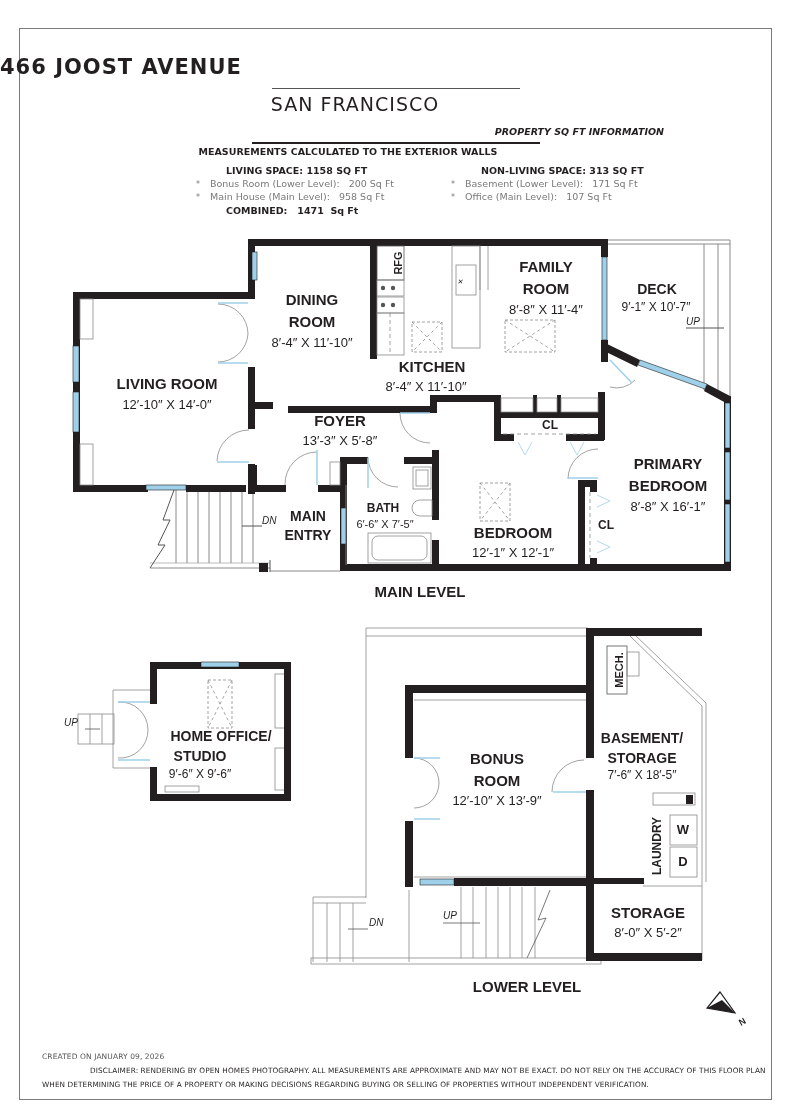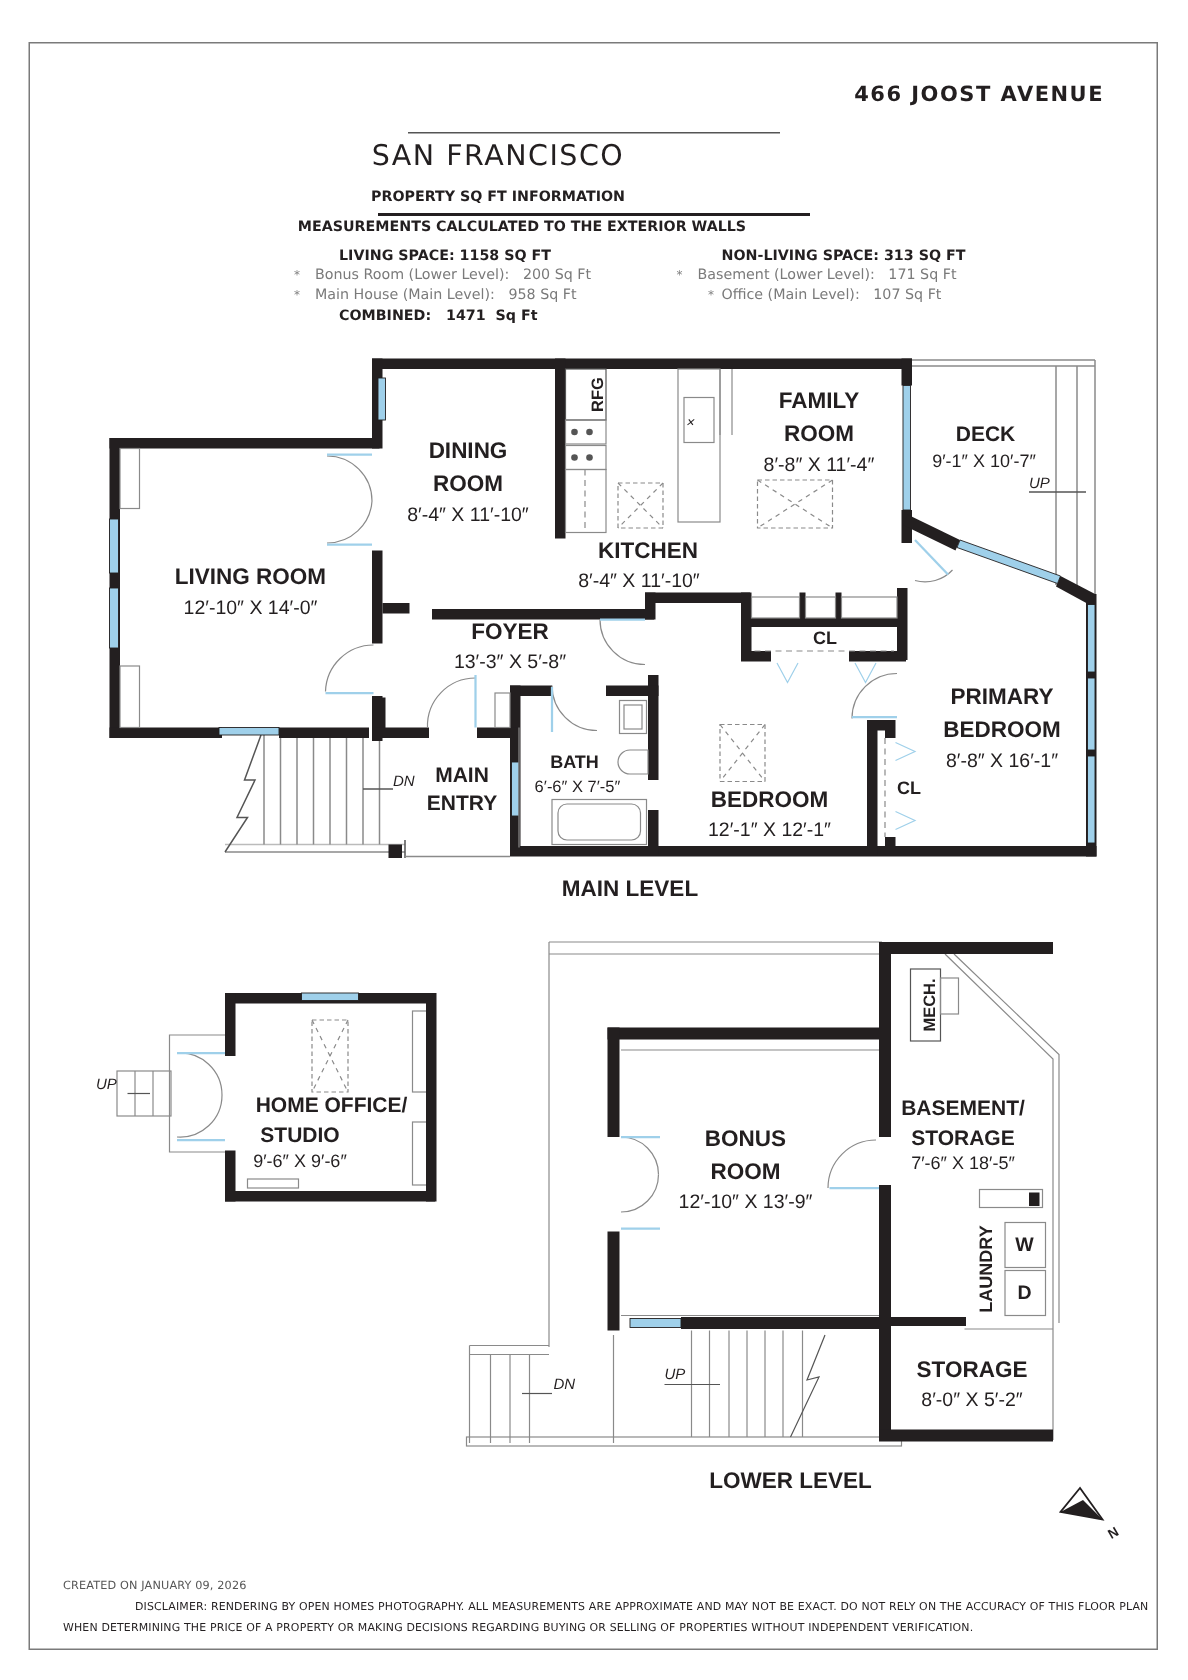--- a/index.html
+++ b/index.html
@@ -1,22 +1,22 @@
 <!DOCTYPE html>
 <html><head>
 <meta charset="utf-8">
 <style>
   html, body { margin: 0; padding: 0; background: #ffffff; }
   body { width: 792px; height: 1120px; position: relative; overflow: hidden; font-family: "DejaVu Sans", sans-serif; color: #231f20; }
   .frame { position: absolute; left: 19px; top: 28px; width: 753px; height: 1072px; border: 1.5px solid #7a7a7a; box-sizing: border-box; }
   .abs { position: absolute; }
-  .title { left: 0; width: 736px; top: 55px; text-align: right; font-size: 14px; font-weight: bold; letter-spacing: 1px; }
+  .title { left: 0; width: 736px; top: 55px; text-align: left; font-size: 21px; font-weight: bold; letter-spacing: 1px; }
   .title-rule { left: 272px; width: 248px; top: 88px; height: 1px; background: #555; }
-  .subtitle { left: 0; width: 664px; top: 93px; text-align: center; font-size: 19px; letter-spacing: 1px; font-family: "DejaVu Sans", sans-serif; font-weight: normal; }
-  .prop-info { left: 0; width: 664px; top: 126px; text-align: center; font-size: 9.5px; font-weight: bold; }
+  .subtitle { left: 0; width: 664px; top: 93px; text-align: center; font-size: 19px; letter-spacing: 1px; font-family: "DejaVu Sans", sans-serif; font-weight: normal; padding-left: 23px; }
+  .prop-info { left: 0; width: 664px; top: 126px; text-align: right; font-size: 9.5px; font-weight: bold; font-style: italic; }
   .prop-rule { left: 252px; width: 288px; top: 142px; height: 1.5px; background: #231f20; }
   .meas { left: 0; width: 696px; top: 146px; text-align: center; font-size: 9.5px; font-weight: bold; }
   .stat-head { font-size: 9.5px; font-weight: bold; padding-left: 36px; }
   .stat-item { font-size: 9.5px; color: #7a7a7a; white-space: pre; }
   .stat-item .bullet { display: inline-block; width: 14px; font-size: 8px; }
   .combined { font-size: 9.5px; font-weight: bold; white-space: pre; margin-left: 36px; }
   svg { position: absolute; left: 0; top: 0; }
   .room-name { font-family: "Liberation Sans", sans-serif; font-weight: bold; font-size: 15px; fill: #231f20; text-anchor: middle; }
   .room-dim { font-family: "Liberation Sans", sans-serif; font-size: 13px; fill: #231f20; text-anchor: middle; }
   .small-lbl { font-family: "Liberation Sans", sans-serif; font-weight: bold; font-size: 12px; fill: #231f20; text-anchor: middle; }
@@ -39,21 +39,21 @@
 
 <div class="abs" style="left:190px; top:165px;">
   <div class="stat-head">LIVING SPACE: 1158 SQ FT</div>
   <div class="stat-item" style="margin-top:2px; padding-left:6px;"><span class="bullet">*</span><span>Bonus Room (Lower Level):</span>   <span>200 Sq Ft</span></div>
   <div class="stat-item" style="margin-top:2px; padding-left:6px;"><span class="bullet">*</span><span>Main House (Main Level):</span>   <span>958 Sq Ft</span></div>
   <div class="combined" style="margin-top:3px;"><span>COMBINED:</span>   <span>1471  Sq Ft</span></div>
 </div>
 <div class="abs" style="left:445px; top:165px;">
   <div class="stat-head">NON-LIVING SPACE: 313 SQ FT</div>
   <div class="stat-item" style="margin-top:2px; padding-left:6px;"><span class="bullet">*</span><span>Basement (Lower Level):</span>   <span>171 Sq Ft</span></div>
-  <div class="stat-item" style="margin-top:2px; padding-left:6px;text-align:center;"><span class="bullet">*</span><span>Office (Main Level):</span>   <span>107 Sq Ft</span></div>
+  <div class="stat-item" style="margin-top:2px; padding-left:6px;"><span class="bullet">*</span><span>Office (Main Level):</span>   <span>107 Sq Ft</span></div>
 </div>
 
 <svg width="792" height="1120" viewBox="0 0 792 1120">
 
   <g>
 
     <g fill="none" stroke="#8a8a8a" stroke-width="1">
       <line x1="608" y1="240" x2="730" y2="240"></line>
       <line x1="608" y1="244" x2="730" y2="244"></line>
       <line x1="704" y1="244" x2="704" y2="390"></line>

